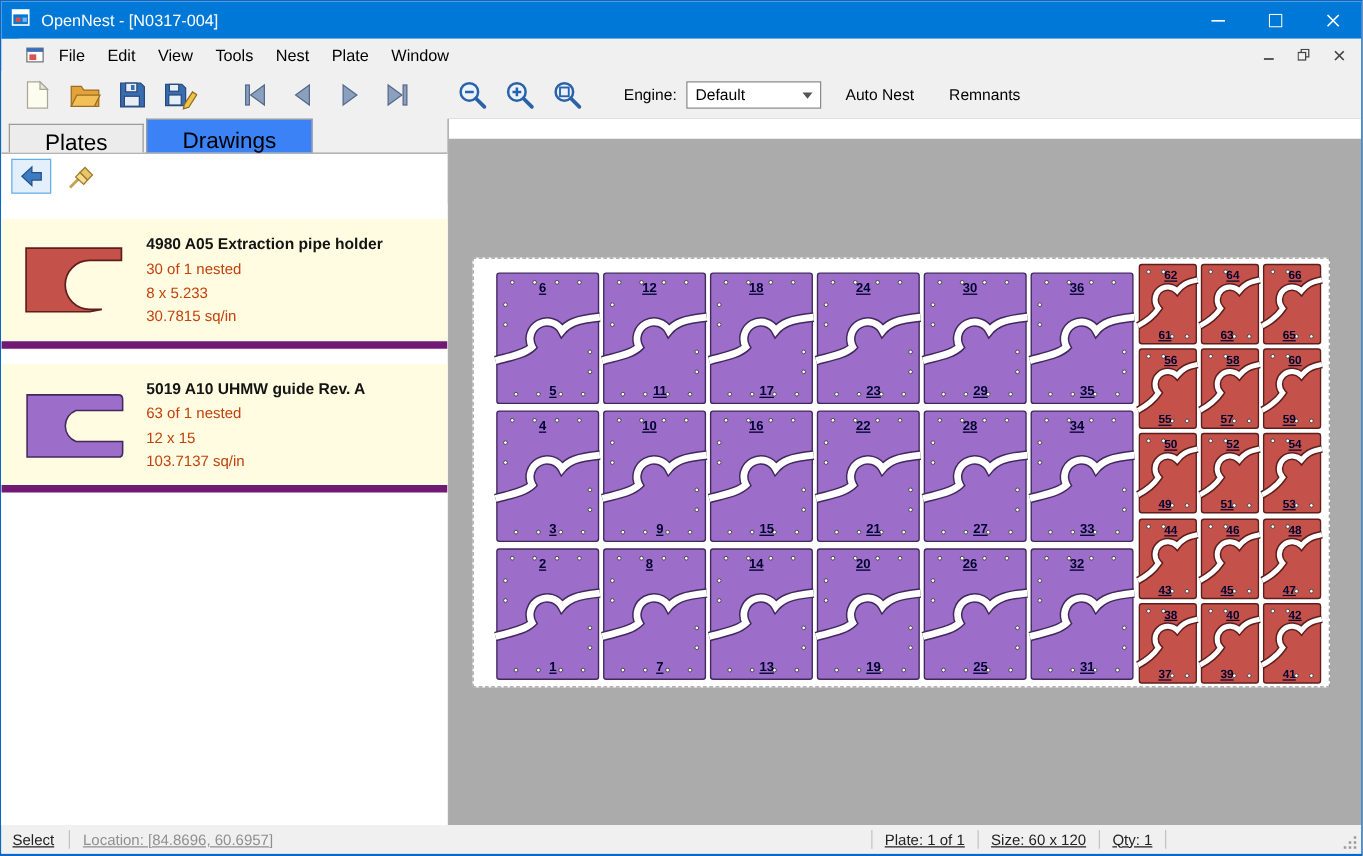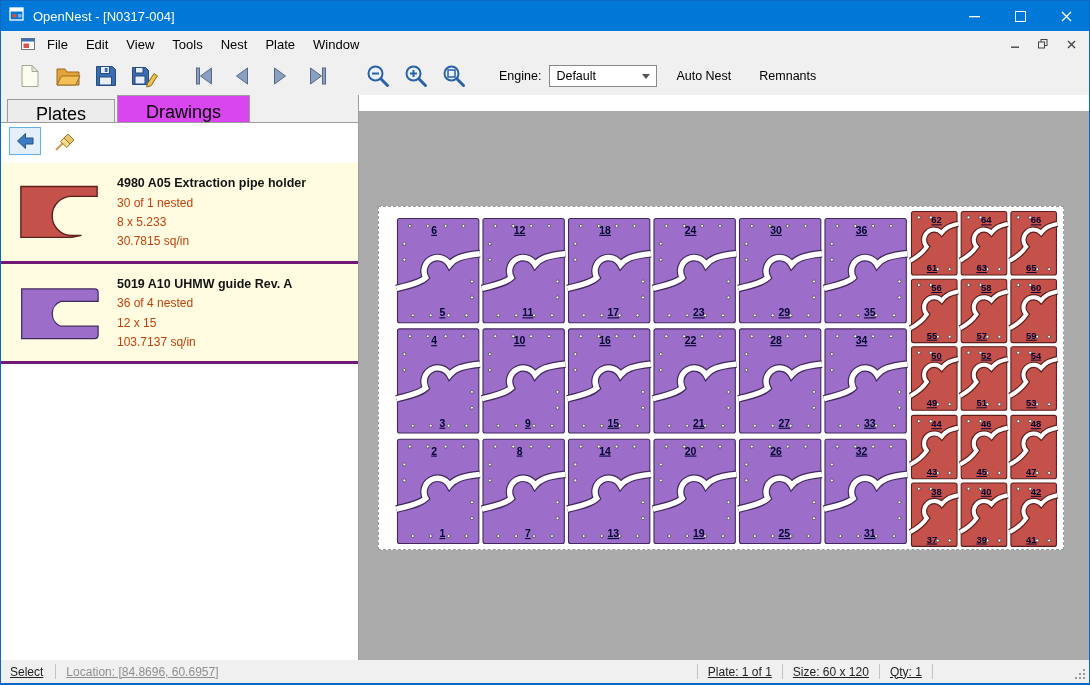--- a/index.html
+++ b/index.html
@@ -29,27 +29,27 @@
   .flat-btn { padding:5px 9px; margin-left:10px; }
 
   
   .content { position:absolute; top:94px; left:0; right:0; bottom:23px; display:flex; }
 
   
   .sidebar { width:358px; background:#f0f0f0; position:relative; border-right:1px solid #9c9c9c; }
   .tabs { height:27px; display:flex; align-items:flex-end; padding-left:6px; position:relative; z-index:2; }
   .tab { border:1px solid #9c9c9c; border-bottom:none; background:#ececec; font-size:18px; margin-right:2px;
          height:23px; padding:4px 28px 0; }
-  .tab.active { background:#d946ef; height:27px; padding-top:6px; }
+  .tab.active { background:#3b82f6; height:27px; padding-top:6px; }
   .panel { position:absolute; top:27px; left:0; right:0; bottom:0; background:#fff; border-top:1px solid #9c9c9c; }
   .panel-toolbar { height:36px; display:flex; align-items:center; padding:4px 8px; gap:8px; }
   .pbtn { width:32px; height:28px; display:flex; align-items:center; justify-content:center; }
   .pbtn.toggled { border:1px solid #66afe9; background:#e3f0fb; }
   .drawing-list { position:absolute; top:40px; left:0; right:0; bottom:0; background:#fff; overflow:hidden; }
-  .drawing-item { display:flex; gap:10px; background:#fffce1; padding:8px 8px 10px 10px; border-bottom:3px solid #701a75; cursor:default; }
+  .drawing-item { display:flex; gap:10px; background:#fffce1; padding:8px 8px 10px 10px; border-bottom:6px solid #701a75; cursor:default;margin-top:12px; }
   .thumb { width:96px; display:flex; align-items:center; justify-content:center; flex:0 0 96px; }
   .meta { display:flex; flex-direction:column; gap:2px; padding-top:4px; }
   .ttl { font-size:12.5px; font-weight:bold; color:#141414; line-height:1.4; }
   .sub { font-size:12px; color:#c2410c; line-height:1.45; }
 
   
   .canvas { flex:1; position:relative; background:#ababab; overflow:hidden; }
   .canvas-top-strip { position:absolute; top:0; left:0; right:0; height:16px; background:#fff; }
   .plate { position:absolute; left:19px; top:111px; width:686px; height:344px; background:#fff; border:1px dashed #9b9b9b; }
   .plate svg { display:block; }
@@ -257,21 +257,21 @@
             </div>
           </div>
           <div class="drawing-item">
             <div class="thumb">
               <svg width="92" height="64" viewBox="0 0 100 72">
                   <path d="M8 10 H90 Q94 10 94 14 V24 H52 A15 15 0 0 0 52 52 H94 V62 Q94 66 90 66 H8 Z" style="fill:var(--c-purple);stroke:var(--c-purple-stroke)" stroke-width="1.4"></path>
                 </svg>
             </div>
             <div class="meta">
               <div class="ttl">5019 A10 UHMW guide Rev. A</div>
-              <div class="sub">36 of 4 nested</div>
+              <div class="sub">63 of 1 nested</div>
               <div class="sub">12 x 15</div>
               <div class="sub">103.7137 sq/in</div>
             </div>
           </div>
         </div>
       </div>
     </div>
 
     <div class="canvas">
       <div class="canvas-top-strip"></div>

